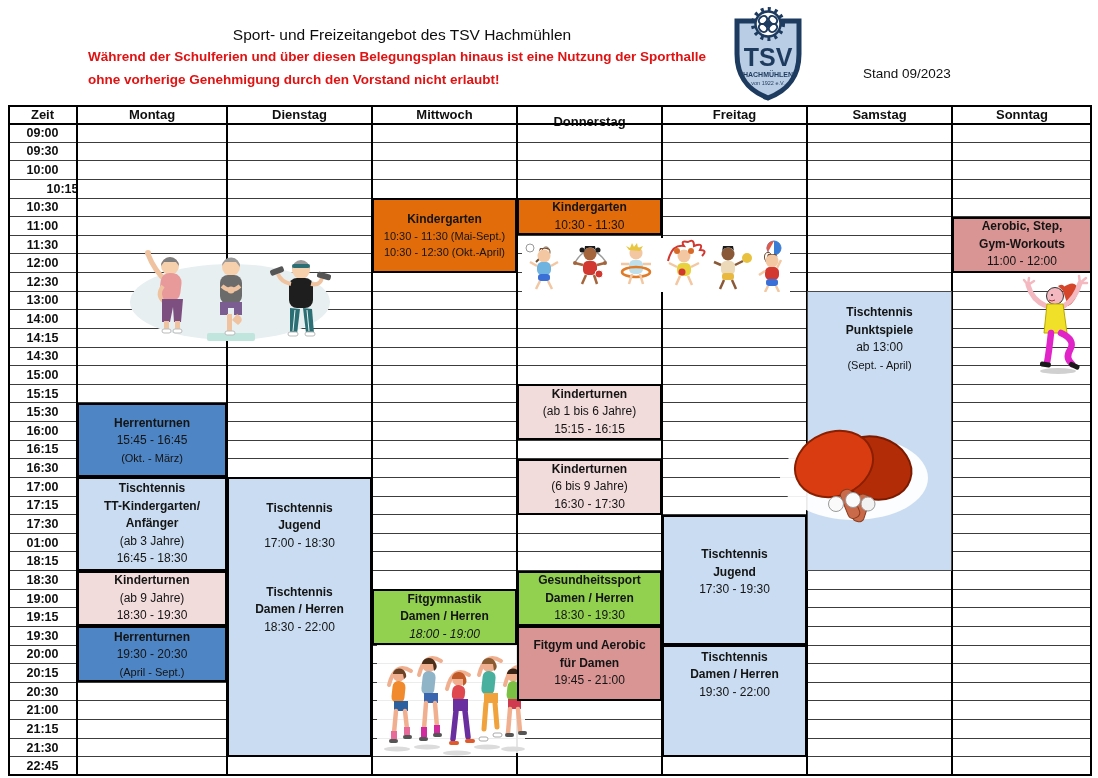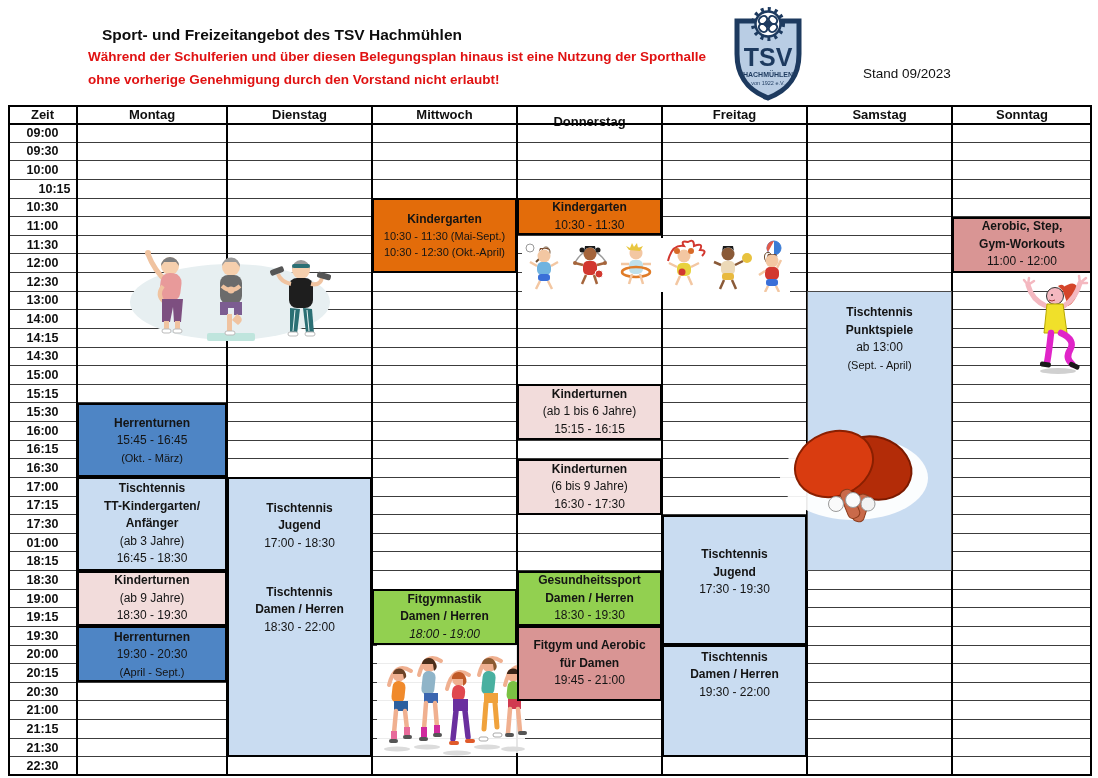--- a/index.html
+++ b/index.html
@@ -1,21 +1,21 @@
 <!DOCTYPE html>
 <html><head>
 <meta charset="utf-8">
 <style>
   html,body{margin:0;padding:0;}
   body{
     width:1098px;height:778px;position:relative;background:#fff;
     font-family:"Liberation Sans", sans-serif;color:#141414;overflow:hidden;
   }
   .abs{position:absolute;}
-  #page-title{top:26px;left:102px;width:600px;font-size:15.5px;font-weight:bold;color:#0d0d0d;}
+  #page-title{top:26px;left:102px;width:600px;text-align:center;font-size:15.5px;font-weight:normal;color:#0d0d0d;}
   .notice{left:88px;font-size:13.5px;font-weight:bold;}
   #notice-1{top:49px;}
   #notice-2{top:72px;}
   #stand{top:66px;left:863px;font-size:13.5px;color:#111;}
   #logo{top:6px;left:730px;width:76px;height:96px;}
   #schedule{top:105px;left:8px;width:1084px;height:670.5px;position:absolute;}
   .gridline-h{position:absolute;left:0;width:100%;height:1px;background:#3c3c3c;z-index:0;}
   .gridline-v{position:absolute;top:0;height:100%;width:1.5px;background:#000;z-index:0;}
   .hdr-bottom{position:absolute;left:0;width:100%;height:2px;background:#000;z-index:1;}
   #outer-border{position:absolute;inset:0;border:2px solid #000;z-index:6;pointer-events:none;}
@@ -282,21 +282,21 @@
     <div class="day-header" style="left: 69px; top: 0px; width: 150px; height: 18.5px;">Montag</div>
     <div class="day-header" style="left: 219px; top: 0px; width: 145px; height: 18.5px;">Dienstag</div>
     <div class="day-header" style="left: 364px; top: 0px; width: 145px; height: 18.5px;">Mittwoch</div>
     <div class="day-header" style="left: 509px; top: 0px; width: 145px; height: 33px;">Donnerstag</div>
     <div class="day-header" style="left: 654px; top: 0px; width: 145px; height: 18.5px;">Freitag</div>
     <div class="day-header" style="left: 799px; top: 0px; width: 145px; height: 18.5px;">Samstag</div>
     <div class="day-header" style="left: 944px; top: 0px; width: 140px; height: 18.5px;">Sonntag</div>
     <div class="time-cell" style="left: 0px; top: 18.5px; width: 69px; height: 18.6286px;">09:00</div>
     <div class="time-cell" style="left: 0px; top: 37.1286px; width: 69px; height: 18.6286px;">09:30</div>
     <div class="time-cell" style="left: 0px; top: 55.7571px; width: 69px; height: 18.6286px;">10:00</div>
-    <div class="time-cell" style="left: 0px; top: 74.3857px; width: 69px; height: 18.6286px; padding-left: 12px;">10:15</div>
+    <div class="time-cell" style="left: 8px; top: 74.3857px; width: 69px; height: 18.6286px; padding-left: 12px;">10:15</div>
     <div class="time-cell" style="left: 0px; top: 93.0143px; width: 69px; height: 18.6286px;">10:30</div>
     <div class="time-cell" style="left: 0px; top: 111.643px; width: 69px; height: 18.6286px;">11:00</div>
     <div class="time-cell" style="left: 0px; top: 130.271px; width: 69px; height: 18.6286px;">11:30</div>
     <div class="time-cell" style="left: 0px; top: 148.9px; width: 69px; height: 18.6286px;">12:00</div>
     <div class="time-cell" style="left: 0px; top: 167.529px; width: 69px; height: 18.6286px;">12:30</div>
     <div class="time-cell" style="left: 0px; top: 186.157px; width: 69px; height: 18.6286px;">13:00</div>
     <div class="time-cell" style="left: 0px; top: 204.786px; width: 69px; height: 18.6286px;">14:00</div>
     <div class="time-cell" style="left: 0px; top: 223.414px; width: 69px; height: 18.6286px;">14:15</div>
     <div class="time-cell" style="left: 0px; top: 242.043px; width: 69px; height: 18.6286px;">14:30</div>
     <div class="time-cell" style="left: 0px; top: 260.671px; width: 69px; height: 18.6286px;">15:00</div>
@@ -313,21 +313,21 @@
     <div class="time-cell" style="left: 0px; top: 465.586px; width: 69px; height: 18.6286px;">18:30</div>
     <div class="time-cell" style="left: 0px; top: 484.214px; width: 69px; height: 18.6286px;">19:00</div>
     <div class="time-cell" style="left: 0px; top: 502.843px; width: 69px; height: 18.6286px;">19:15</div>
     <div class="time-cell" style="left: 0px; top: 521.471px; width: 69px; height: 18.6286px;">19:30</div>
     <div class="time-cell" style="left: 0px; top: 540.1px; width: 69px; height: 18.6286px;">20:00</div>
     <div class="time-cell" style="left: 0px; top: 558.729px; width: 69px; height: 18.6286px;">20:15</div>
     <div class="time-cell" style="left: 0px; top: 577.357px; width: 69px; height: 18.6286px;">20:30</div>
     <div class="time-cell" style="left: 0px; top: 595.986px; width: 69px; height: 18.6286px;">21:00</div>
     <div class="time-cell" style="left: 0px; top: 614.614px; width: 69px; height: 18.6286px;">21:15</div>
     <div class="time-cell" style="left: 0px; top: 633.243px; width: 69px; height: 18.6286px;">21:30</div>
-    <div class="time-cell" style="left: 0px; top: 651.871px; width: 69px; height: 18.6286px;">22:30</div>
+    <div class="time-cell" style="left: 0px; top: 651.871px; width: 69px; height: 18.6286px;">22:45</div>
     <div class="gridline-h" style="top: 36.6286px;"></div>
     <div class="gridline-h" style="top: 55.2571px;"></div>
     <div class="gridline-h" style="top: 73.8857px;"></div>
     <div class="gridline-h" style="top: 92.5143px;"></div>
     <div class="gridline-h" style="top: 111.143px;"></div>
     <div class="gridline-h" style="top: 129.771px;"></div>
     <div class="gridline-h" style="top: 148.4px;"></div>
     <div class="gridline-h" style="top: 167.029px;"></div>
     <div class="gridline-h" style="top: 185.657px;"></div>
     <div class="gridline-h" style="top: 204.286px;"></div>

